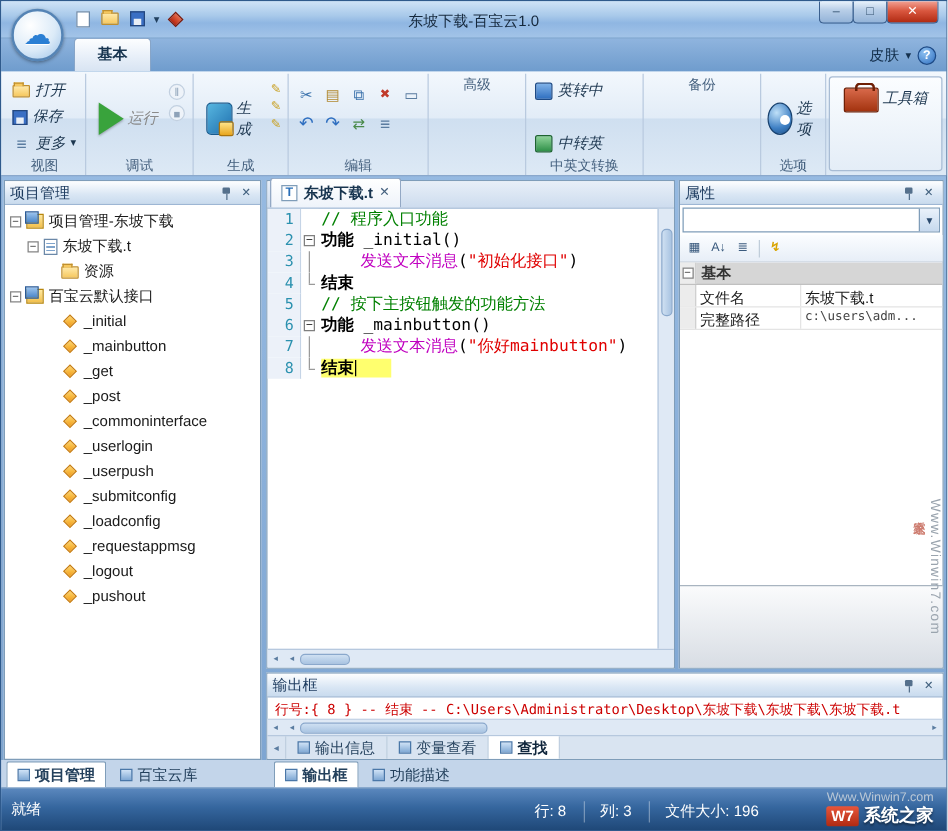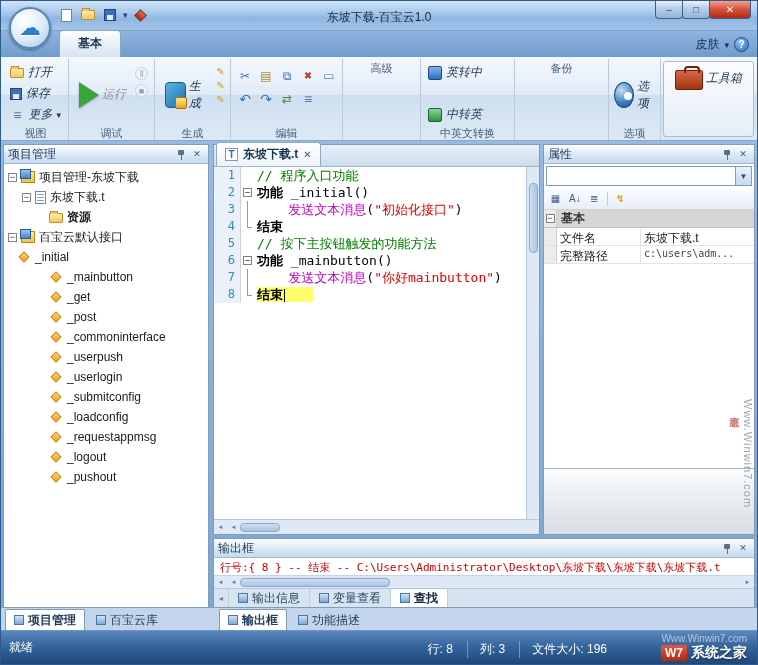--- a/index.html
+++ b/index.html
@@ -417,31 +417,31 @@
           <div class="tree-row" style="padding-left: 4px;">
             <span class="expander">−</span>
             <span class="ticon ticon-project"></span>
             <span>项目管理-东坡下载</span>
           </div>
           <div class="tree-row" style="padding-left: 18px;">
             <span class="expander">−</span>
             <span class="ticon ticon-file"></span>
             <span>东坡下载.t</span>
           </div>
-          <div class="tree-row" style="padding-left: 32px; font-weight: bold;">
+          <div class="tree-row" style="padding-left: 32px;">
             <span class="exp-spacer"></span>
             <span class="ticon ticon-folder"></span>
             <span>资源</span>
           </div>
           <div class="tree-row" style="padding-left: 4px;">
             <span class="expander">−</span>
             <span class="ticon ticon-project"></span>
             <span>百宝云默认接口</span>
           </div>
-          <div class="tree-row" style="">
+          <div class="tree-row" style="padding-left: 32px;">
             <span class="exp-spacer"></span>
             <span class="ticon ticon-diamond"></span>
             <span>_initial</span>
           </div>
           <div class="tree-row" style="padding-left: 32px;">
             <span class="exp-spacer"></span>
             <span class="ticon ticon-diamond"></span>
             <span>_mainbutton</span>
           </div>
           <div class="tree-row" style="padding-left: 32px;">
@@ -455,26 +455,26 @@
             <span>_post</span>
           </div>
           <div class="tree-row" style="padding-left: 32px;">
             <span class="exp-spacer"></span>
             <span class="ticon ticon-diamond"></span>
             <span>_commoninterface</span>
           </div>
           <div class="tree-row" style="padding-left: 32px;">
             <span class="exp-spacer"></span>
             <span class="ticon ticon-diamond"></span>
+            <span>_userlogin</span>
+          </div>
+          <div class="tree-row" style="padding-left: 32px;">
+            <span class="exp-spacer"></span>
+            <span class="ticon ticon-diamond"></span>
             <span>_userpush</span>
-          </div>
-          <div class="tree-row" style="padding-left: 32px;">
-            <span class="exp-spacer"></span>
-            <span class="ticon ticon-diamond"></span>
-            <span>_userlogin</span>
           </div>
           <div class="tree-row" style="padding-left: 32px;">
             <span class="exp-spacer"></span>
             <span class="ticon ticon-diamond"></span>
             <span>_submitconfig</span>
           </div>
           <div class="tree-row" style="padding-left: 32px;">
             <span class="exp-spacer"></span>
             <span class="ticon ticon-diamond"></span>
             <span>_loadconfig</span>

